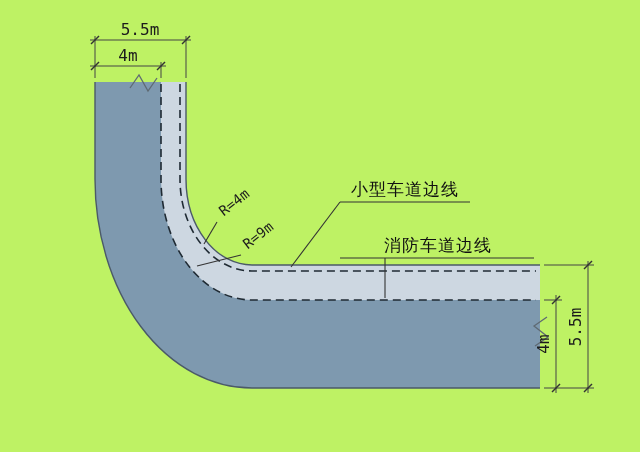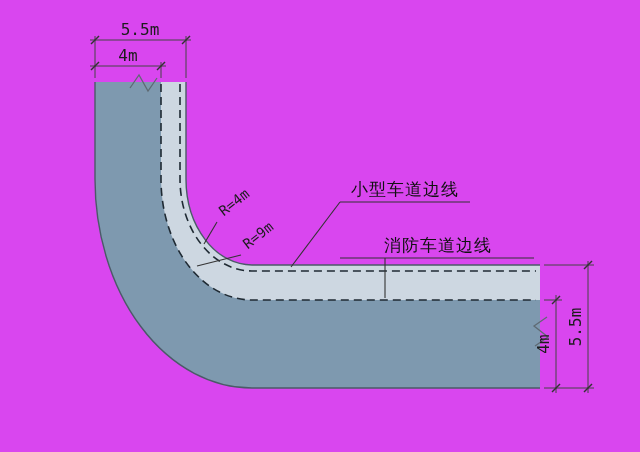--- a/index.html
+++ b/index.html
@@ -1,20 +1,20 @@
 <!DOCTYPE html>
 <html><head>
 <meta charset="utf-8">
 <style>
   html, body { margin: 0; padding: 0; background: #ffffff; }
   #stage {
     position: relative;
     width: 640px;
     height: 452px;
-    background: #d946ef;
+    background: #bef264;
     overflow: hidden;
     font-family: "Liberation Sans", sans-serif;
   }
   svg { display: block; }
 
   .outline { fill: none; stroke: #4b5a68; stroke-width: 1.4; }
   .dashed  { fill: none; stroke: #1f2a33; stroke-width: 1.6; stroke-dasharray: 8 5; }
   .dim     { stroke: #444; stroke-width: 1; fill: none; }
   .tick    { stroke: #333; stroke-width: 1.5; fill: none; }
   .leader  { stroke: #333; stroke-width: 1.1; fill: none; }

